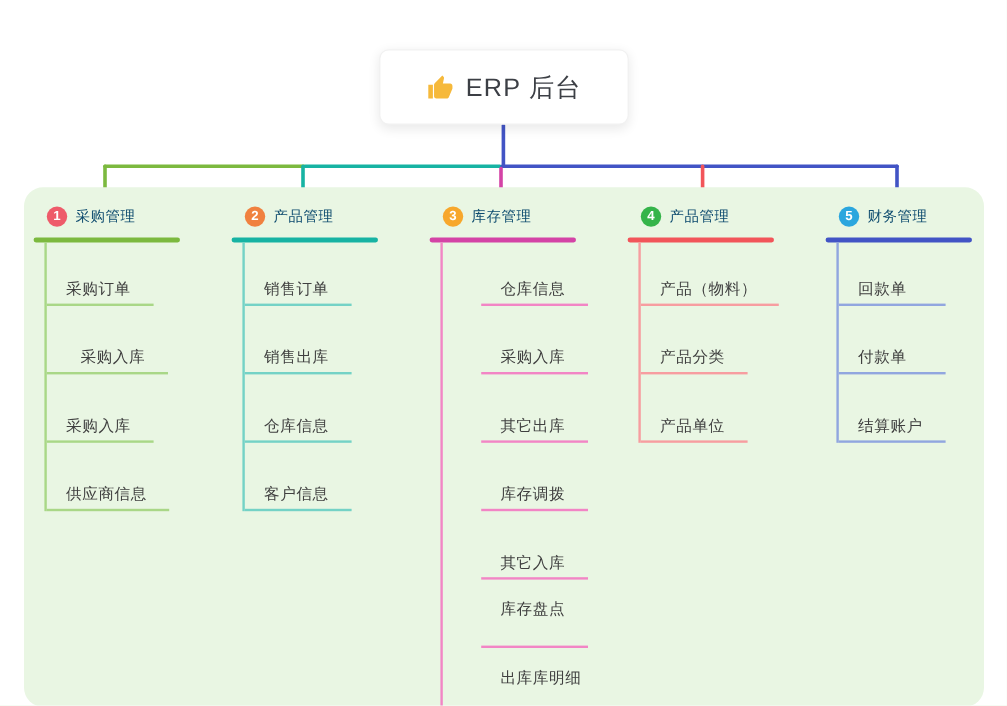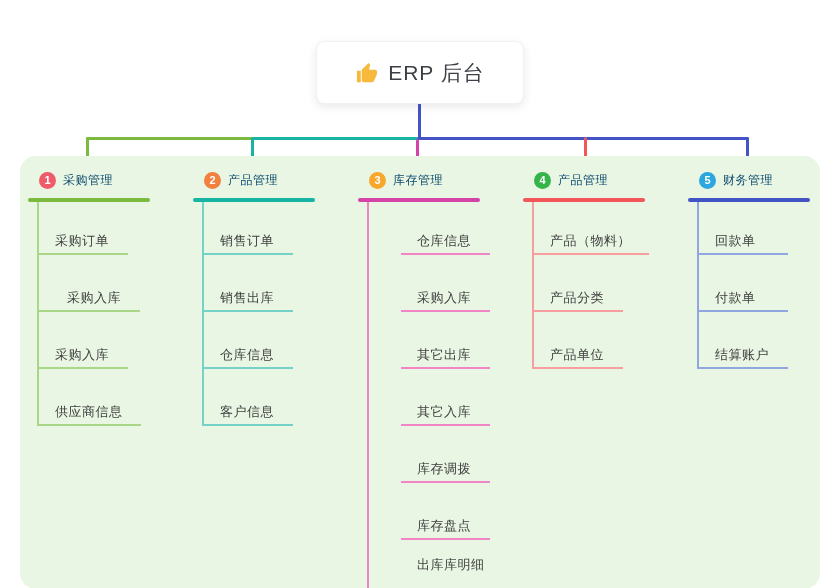--- a/index.html
+++ b/index.html
@@ -136,26 +136,26 @@
           <div class="child-row first" style="border-bottom-color: rgb(242, 133, 197);">
             <span class="child-label">仓库信息</span>
           </div>
           <div class="child-row" style="border-bottom-color: rgb(242, 133, 197);">
             <span class="child-label">采购入库</span>
           </div>
           <div class="child-row" style="border-bottom-color: rgb(242, 133, 197);">
             <span class="child-label">其它出库</span>
           </div>
           <div class="child-row" style="border-bottom-color: rgb(242, 133, 197);">
-            <span class="child-label">其它入库</span>
-          </div>
-          <div class="child-row" style="border-bottom-color: rgb(242, 133, 197);">
             <span class="child-label">库存调拨</span>
           </div>
           <div class="child-row" style="border-bottom-color: rgb(242, 133, 197);">
+            <span class="child-label">其它入库</span>
+          </div>
+          <div class="child-row" style="border-bottom-color: rgb(242, 133, 197); align-items: center;">
             <span class="child-label">库存盘点</span>
           </div>
           <div class="child-row" style="border-bottom-color: rgb(242, 133, 197); align-items: center;">
             <span class="child-label">出库库明细</span>
           </div>
         </div>
       </div>
       <div class="branch" style="left: 503px;">
         <div class="branch-header">
           <span class="badge" style="background: rgb(53, 180, 74);">4</span>

